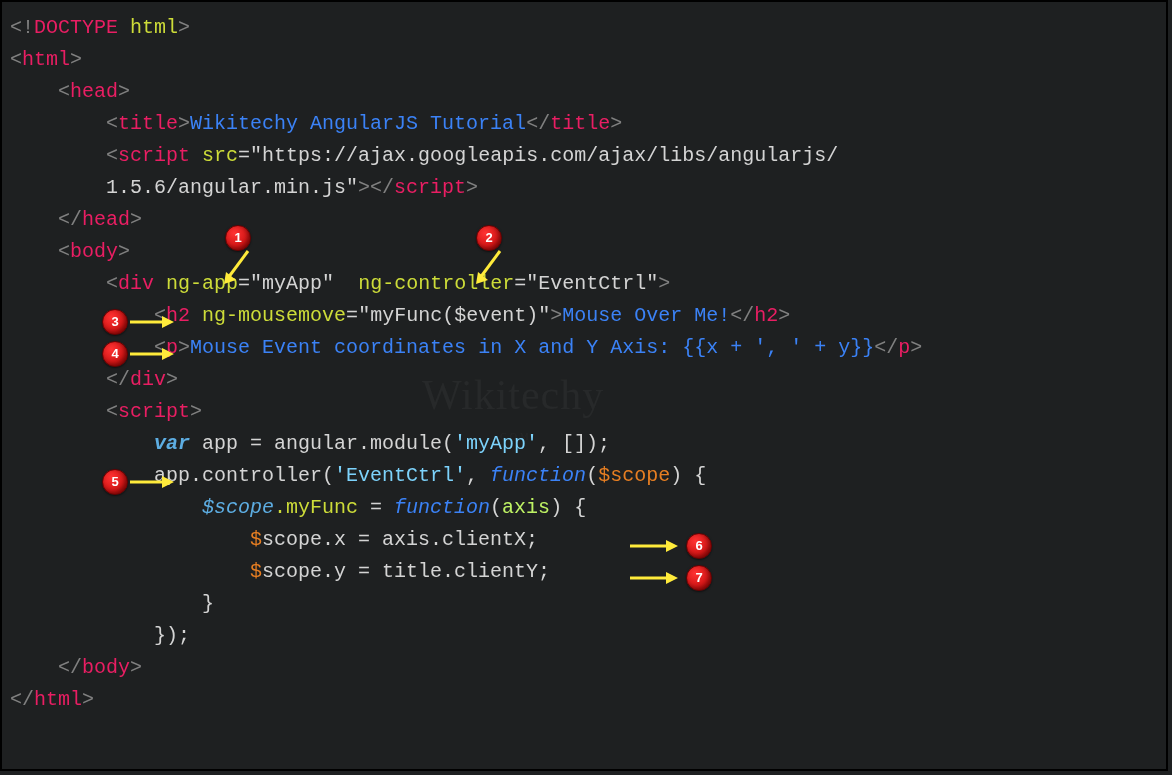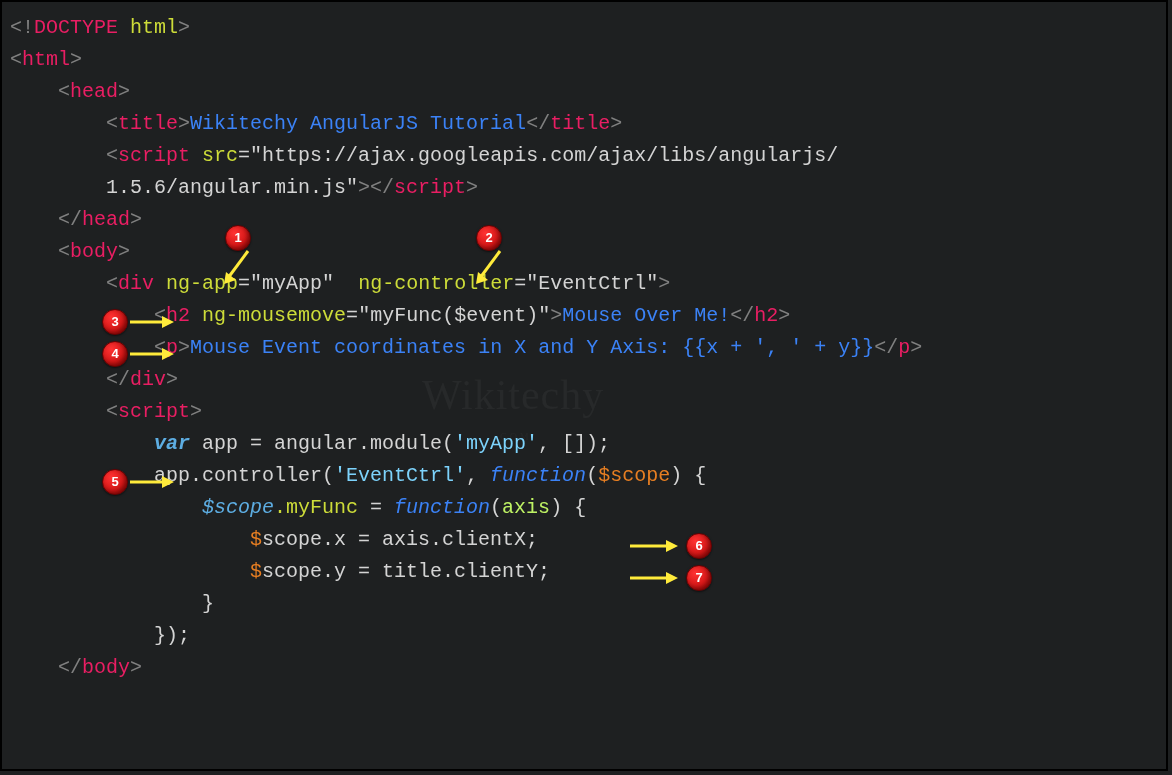--- a/index.html
+++ b/index.html
@@ -115,20 +115,21 @@
 
   <div class="line">                    <span class="scope-dollar">$</span><span class="ident">scope</span><span class="ident">.y = title.clientY;</span></div>
 
   <div class="line">                <span class="ident">}</span></div>
 
   <div class="line">            <span class="ident">});</span></div>
 
 
   <div class="line">    <span class="bracket">&lt;/</span><span class="tag">body</span><span class="bracket">&gt;</span></div>
 
+  <div class="line"><span class="bracket">&lt;/</span><span class="tag">html</span><span class="bracket">&gt;</span></div>
 
   <div class="badge" style="top:223px; left:223px;">1</div>
   <svg class="arrow" style="top:246px; left:218px;" width="40" height="40">
     <line x1="28" y1="3" x2="8" y2="30" stroke="#ffeb3b" stroke-width="3"></line>
     <polygon points="4,36 6,24 16,32" fill="#ffeb3b"></polygon>
   </svg>
 
   <div class="badge" style="top:223px; left:474px;">2</div>
   <svg class="arrow" style="top:246px; left:470px;" width="40" height="40">
     <line x1="28" y1="3" x2="8" y2="30" stroke="#ffeb3b" stroke-width="3"></line>

